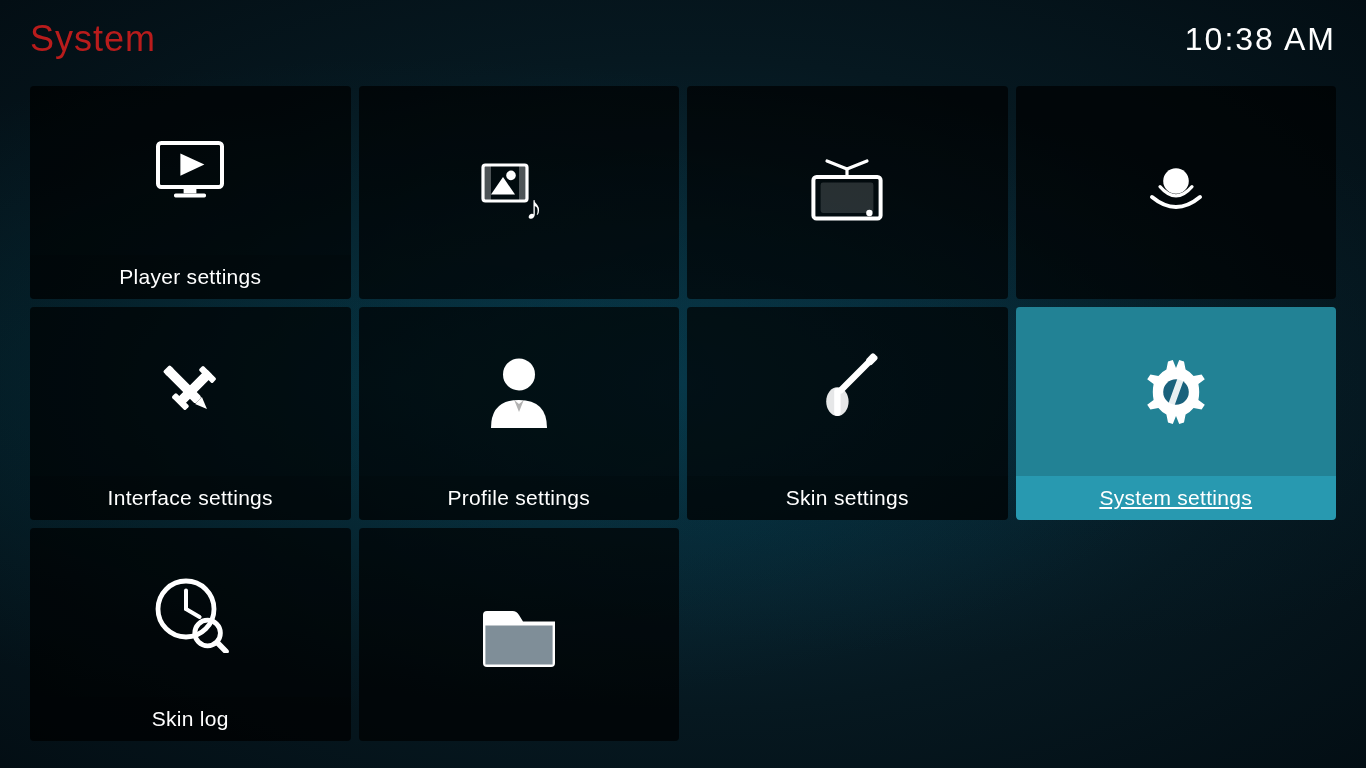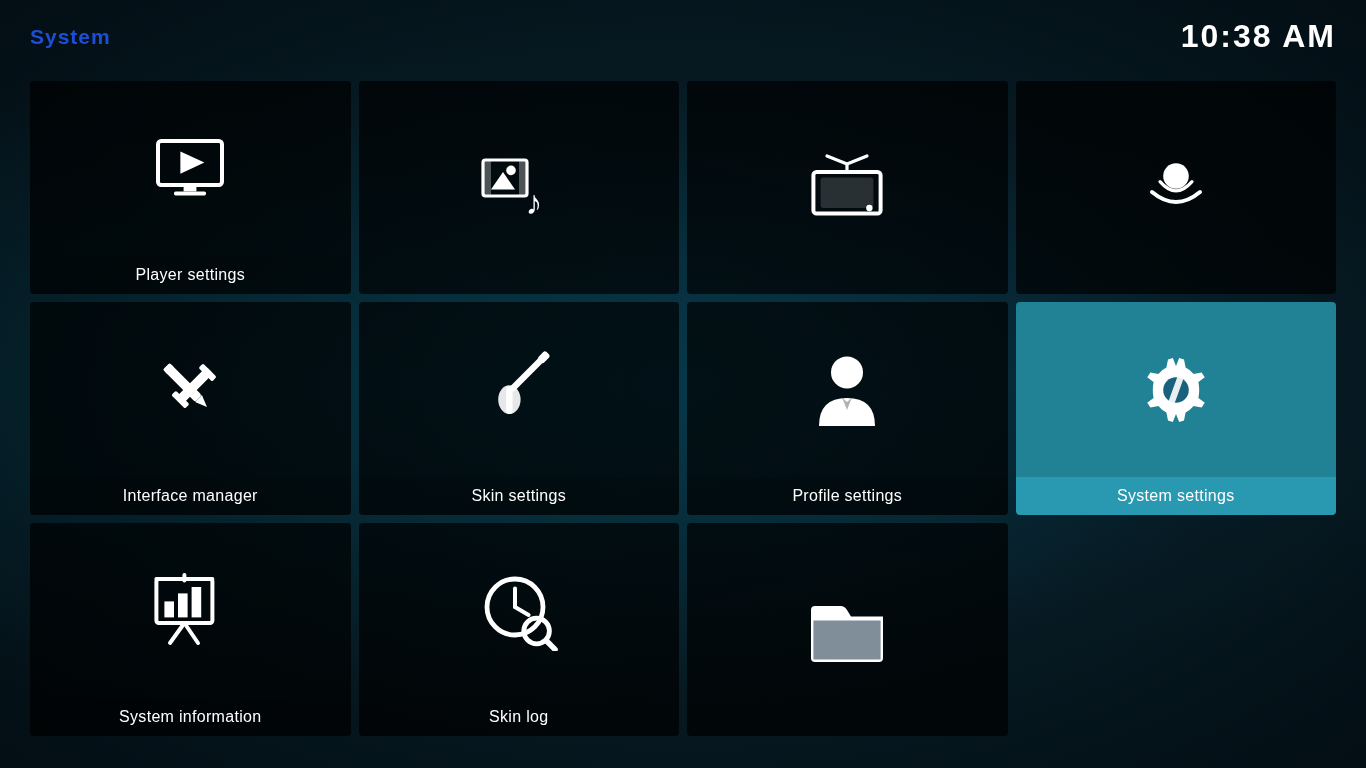--- a/index.html
+++ b/index.html
@@ -27,29 +27,29 @@
     .header {
       display: flex;
       justify-content: space-between;
       align-items: center;
       padding: 18px 30px;
       position: relative;
       z-index: 10;
     }
 
     .header-title {
-      font-size: 21px;
-      font-weight: 700;
-      color: #1d4ed8;
+      font-size: 36px;
+      font-weight: 400;
+      color: #b91c1c;
       letter-spacing: 1px;
     }
 
     .header-time {
       font-size: 32px;
-      font-weight: 700;
+      font-weight: 400;
       color: #fff;
       letter-spacing: 2px;
     }
 
     .grid-container {
       display: grid;
       grid-template-columns: repeat(4, 1fr);
       grid-template-rows: repeat(3, 1fr);
       gap: 8px;
       padding: 8px 30px 30px 30px;
@@ -95,29 +95,30 @@
     .icon-area svg {
       width: 80px;
       height: 80px;
       fill: #fff;
     }
 
     .item-label {
       width: 100%;
       text-align: center;
       padding: 10px 8px;
-      font-size: 16px;
+      font-size: 21px;
       font-weight: 300;
       color: #fff;
       background: rgba(0,0,0,0.4);
       letter-spacing: 0.3px;
     }
 
     .grid-item.active .item-label {
       background: transparent;
+      text-decoration: underline;
     }
   </style>
 </head>
 <body>
 
 <div class="header">
   <span class="header-title">System</span>
   <span class="header-time">10:38 AM</span>
 </div>
 
@@ -193,86 +194,67 @@
           <rect x="44" y="8" width="12" height="8" rx="2" fill="#fff"></rect>
         </g>
 
         <g transform="rotate(45, 50, 50)">
           <rect x="44" y="15" width="12" height="55" rx="3" fill="#fff"></rect>
           <rect x="38" y="15" width="24" height="8" rx="2" fill="#fff"></rect>
           <rect x="38" y="63" width="24" height="8" rx="2" fill="#fff"></rect>
         </g>
       </svg>
     </div>
-    <div class="item-label">Interface manager</div>
+    <div class="item-label">Interface settings</div>
+  </div>
+
+  <div class="grid-item">
+    <div class="icon-area">
+      <svg viewBox="0 0 100 100">
+
+        <circle cx="50" cy="28" r="20" fill="#fff"></circle>
+
+        <path d="M15,95 Q15,60 50,60 Q85,60 85,95 Z" fill="#fff"></path>
+
+        <polygon points="44,60 50,75 56,60 50,65" fill="rgba(0,0,0,0.3)"></polygon>
+      </svg>
+    </div>
+    <div class="item-label">Profile settings</div>
   </div>
 
   <div class="grid-item">
     <div class="icon-area">
       <svg viewBox="0 0 100 100">
 
         <ellipse cx="38" cy="62" rx="14" ry="18" fill="#fff" opacity="0.9"></ellipse>
         <rect x="34" y="45" width="8" height="35" rx="4" fill="#fff"></rect>
 
         <line x1="42" y1="48" x2="80" y2="10" stroke="#fff" stroke-width="8" stroke-linecap="round"></line>
         <rect x="74" y="4" width="14" height="10" rx="3" fill="#fff" transform="rotate(-45, 81, 9)"></rect>
       </svg>
     </div>
     <div class="item-label">Skin settings</div>
-  </div>
-
-  <div class="grid-item">
-    <div class="icon-area">
-      <svg viewBox="0 0 100 100">
-
-        <circle cx="50" cy="28" r="20" fill="#fff"></circle>
-
-        <path d="M15,95 Q15,60 50,60 Q85,60 85,95 Z" fill="#fff"></path>
-
-        <polygon points="44,60 50,75 56,60 50,65" fill="rgba(0,0,0,0.3)"></polygon>
-      </svg>
-    </div>
-    <div class="item-label">Profile settings</div>
   </div>
 
   <div class="grid-item active">
     <div class="icon-area">
       <svg viewBox="0 0 100 100">
 
         <path d="M50,20 L54,10 L60,12 L62,22 Q68,25 72,30 L82,28 L86,34 L78,40 Q79,45 79,50 Q79,55 78,60 L86,66 L82,72 L72,70 Q68,75 62,78 L60,88 L54,90 L50,80 L46,90 L40,88 L38,78 Q32,75 28,70 L18,72 L14,66 L22,60 Q21,55 21,50 Q21,45 22,40 L14,34 L18,28 L28,30 Q32,25 38,22 L40,12 L46,10 Z" fill="#fff"></path>
         <circle cx="50" cy="50" r="16" fill="rgba(0,80,110,0.9)"></circle>
 
         <g transform="rotate(20,50,50)">
           <rect x="46" y="25" width="8" height="50" rx="4" fill="#fff" opacity="0.9"></rect>
           <rect x="40" y="25" width="20" height="8" rx="3" fill="#fff" opacity="0.9"></rect>
         </g>
       </svg>
     </div>
     <div class="item-label">System settings</div>
   </div>
 
-  <div class="grid-item">
-    <div class="icon-area">
-      <svg viewBox="0 0 100 100">
-
-        <rect x="8" y="10" width="70" height="55" rx="3" fill="none" stroke="#fff" stroke-width="5"></rect>
-
-        <rect x="18" y="38" width="12" height="20" fill="#fff"></rect>
-        <rect x="35" y="28" width="12" height="30" fill="#fff"></rect>
-        <rect x="52" y="20" width="12" height="38" fill="#fff"></rect>
-
-        <line x1="43" y1="65" x2="25" y2="90" stroke="#fff" stroke-width="5" stroke-linecap="round"></line>
-        <line x1="43" y1="65" x2="60" y2="90" stroke="#fff" stroke-width="5" stroke-linecap="round"></line>
-
-        <line x1="8" y1="10" x2="78" y2="10" stroke="#fff" stroke-width="5" stroke-linecap="round"></line>
-        <line x1="43" y1="5" x2="43" y2="12" stroke="#fff" stroke-width="5" stroke-linecap="round"></line>
-      </svg>
-    </div>
-    <div class="item-label">System information</div>
-  </div>
 
   <div class="grid-item">
     <div class="icon-area">
       <svg viewBox="0 0 100 100">
 
         <circle cx="45" cy="45" r="35" fill="none" stroke="#fff" stroke-width="6"></circle>
         <line x1="45" y1="45" x2="45" y2="22" stroke="#fff" stroke-width="5" stroke-linecap="round"></line>
         <line x1="45" y1="45" x2="62" y2="55" stroke="#fff" stroke-width="5" stroke-linecap="round"></line>
 
         <circle cx="72" cy="75" r="16" fill="none" stroke="#fff" stroke-width="6"></circle>

